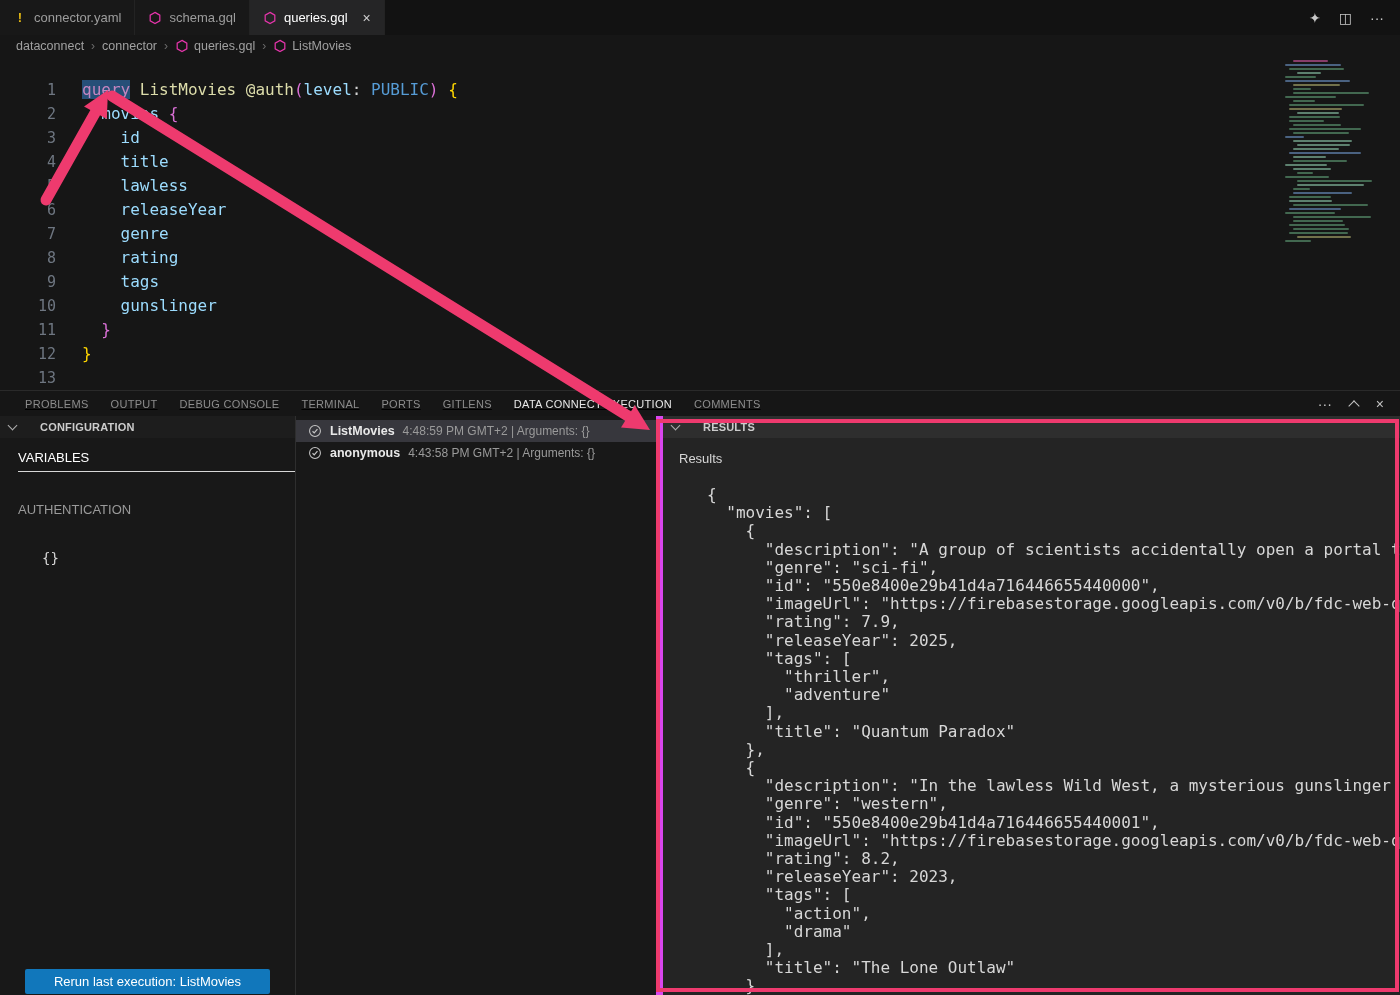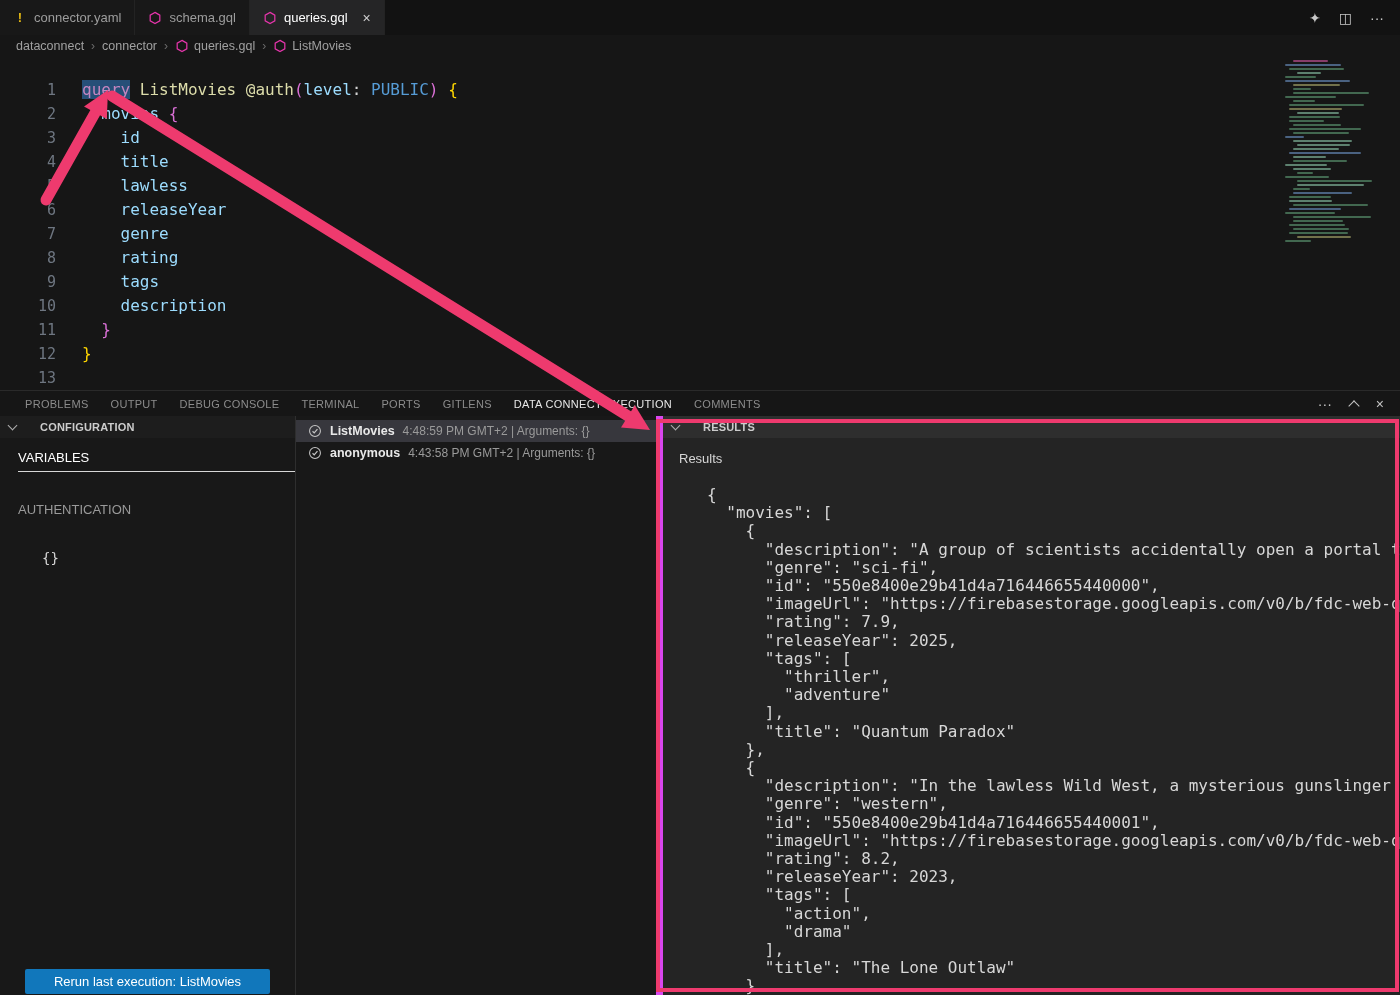--- a/index.html
+++ b/index.html
@@ -150,21 +150,21 @@
     <div class="code-lines">
         <div class="code-row"><span class="ln">1</span><span class="lc"><span class="tk-kw tk-sel">query</span><span> </span><span class="tk-fn">ListMovies</span><span> </span><span class="tk-fn">@auth</span><span class="tk-b2">(</span><span class="tk-attr">level</span><span class="tk-pct">:</span><span> </span><span class="tk-const">PUBLIC</span><span class="tk-b2">)</span><span> </span><span class="tk-b1">{</span></span></div>
         <div class="code-row"><span class="ln">2</span><span class="lc"><span>  </span><span class="tk-attr">movies</span><span> </span><span class="tk-b2">{</span></span></div>
         <div class="code-row"><span class="ln">3</span><span class="lc"><span>    </span><span class="tk-attr">id</span></span></div>
         <div class="code-row"><span class="ln">4</span><span class="lc"><span>    </span><span class="tk-attr">title</span></span></div>
         <div class="code-row"><span class="ln">5</span><span class="lc"><span>    </span><span class="tk-attr">lawless</span></span></div>
         <div class="code-row"><span class="ln">6</span><span class="lc"><span>    </span><span class="tk-attr">releaseYear</span></span></div>
         <div class="code-row"><span class="ln">7</span><span class="lc"><span>    </span><span class="tk-attr">genre</span></span></div>
         <div class="code-row"><span class="ln">8</span><span class="lc"><span>    </span><span class="tk-attr">rating</span></span></div>
         <div class="code-row"><span class="ln">9</span><span class="lc"><span>    </span><span class="tk-attr">tags</span></span></div>
-        <div class="code-row"><span class="ln">10</span><span class="lc"><span>    </span><span class="tk-attr">description</span></span></div>
+        <div class="code-row"><span class="ln">10</span><span class="lc"><span>    </span><span class="tk-attr">gunslinger</span></span></div>
         <div class="code-row"><span class="ln">11</span><span class="lc"><span>  </span><span class="tk-b2">}</span></span></div>
         <div class="code-row"><span class="ln">12</span><span class="lc"><span class="tk-b1">}</span></span></div>
         <div class="code-row"><span class="ln">13</span><span class="lc"></span></div>
       </div>
     <div class="minimap">
         <div class="mm-line" style="margin-left: 8px; width: 35px; background: rgb(163, 71, 127);"></div>
         <div class="mm-line" style="margin-left: 0px; width: 56px; background: rgb(87, 118, 156);"></div>
         <div class="mm-line" style="margin-left: 4px; width: 55px; background: rgb(78, 125, 95);"></div>
         <div class="mm-line" style="margin-left: 12px; width: 24px; background: rgb(111, 156, 134);"></div>
         <div class="mm-line" style="margin-left: 0px; width: 31px; background: rgb(78, 125, 95);"></div>
@@ -206,21 +206,21 @@
         <div class="mm-line" style="margin-left: 8px; width: 50px; background: rgb(78, 125, 95);"></div>
         <div class="mm-line" style="margin-left: 4px; width: 56px; background: rgb(78, 125, 95);"></div>
         <div class="mm-line" style="margin-left: 8px; width: 56px; background: rgb(78, 125, 95);"></div>
         <div class="mm-line" style="margin-left: 4px; width: 59px; background: rgb(78, 125, 95);"></div>
         <div class="mm-line" style="margin-left: 12px; width: 54px; background: rgb(138, 138, 90);"></div>
         <div class="mm-line" style="margin-left: 0px; width: 26px; background: rgb(78, 125, 95);"></div>
       </div>
   </div>
 
   <div class="panel-tabs">
-    <div class="tabs" style="display:flex;">
+    <div class="tabs" style="display:flex;text-decoration:underline;">
         <div class="ptab">PROBLEMS</div>
         <div class="ptab">OUTPUT</div>
         <div class="ptab">DEBUG CONSOLE</div>
         <div class="ptab">TERMINAL</div>
         <div class="ptab">PORTS</div>
         <div class="ptab">GITLENS</div>
         <div class="ptab active">DATA CONNECT EXECUTION</div>
         <div class="ptab">COMMENTS</div>
       </div>
     <div class="panel-actions">

